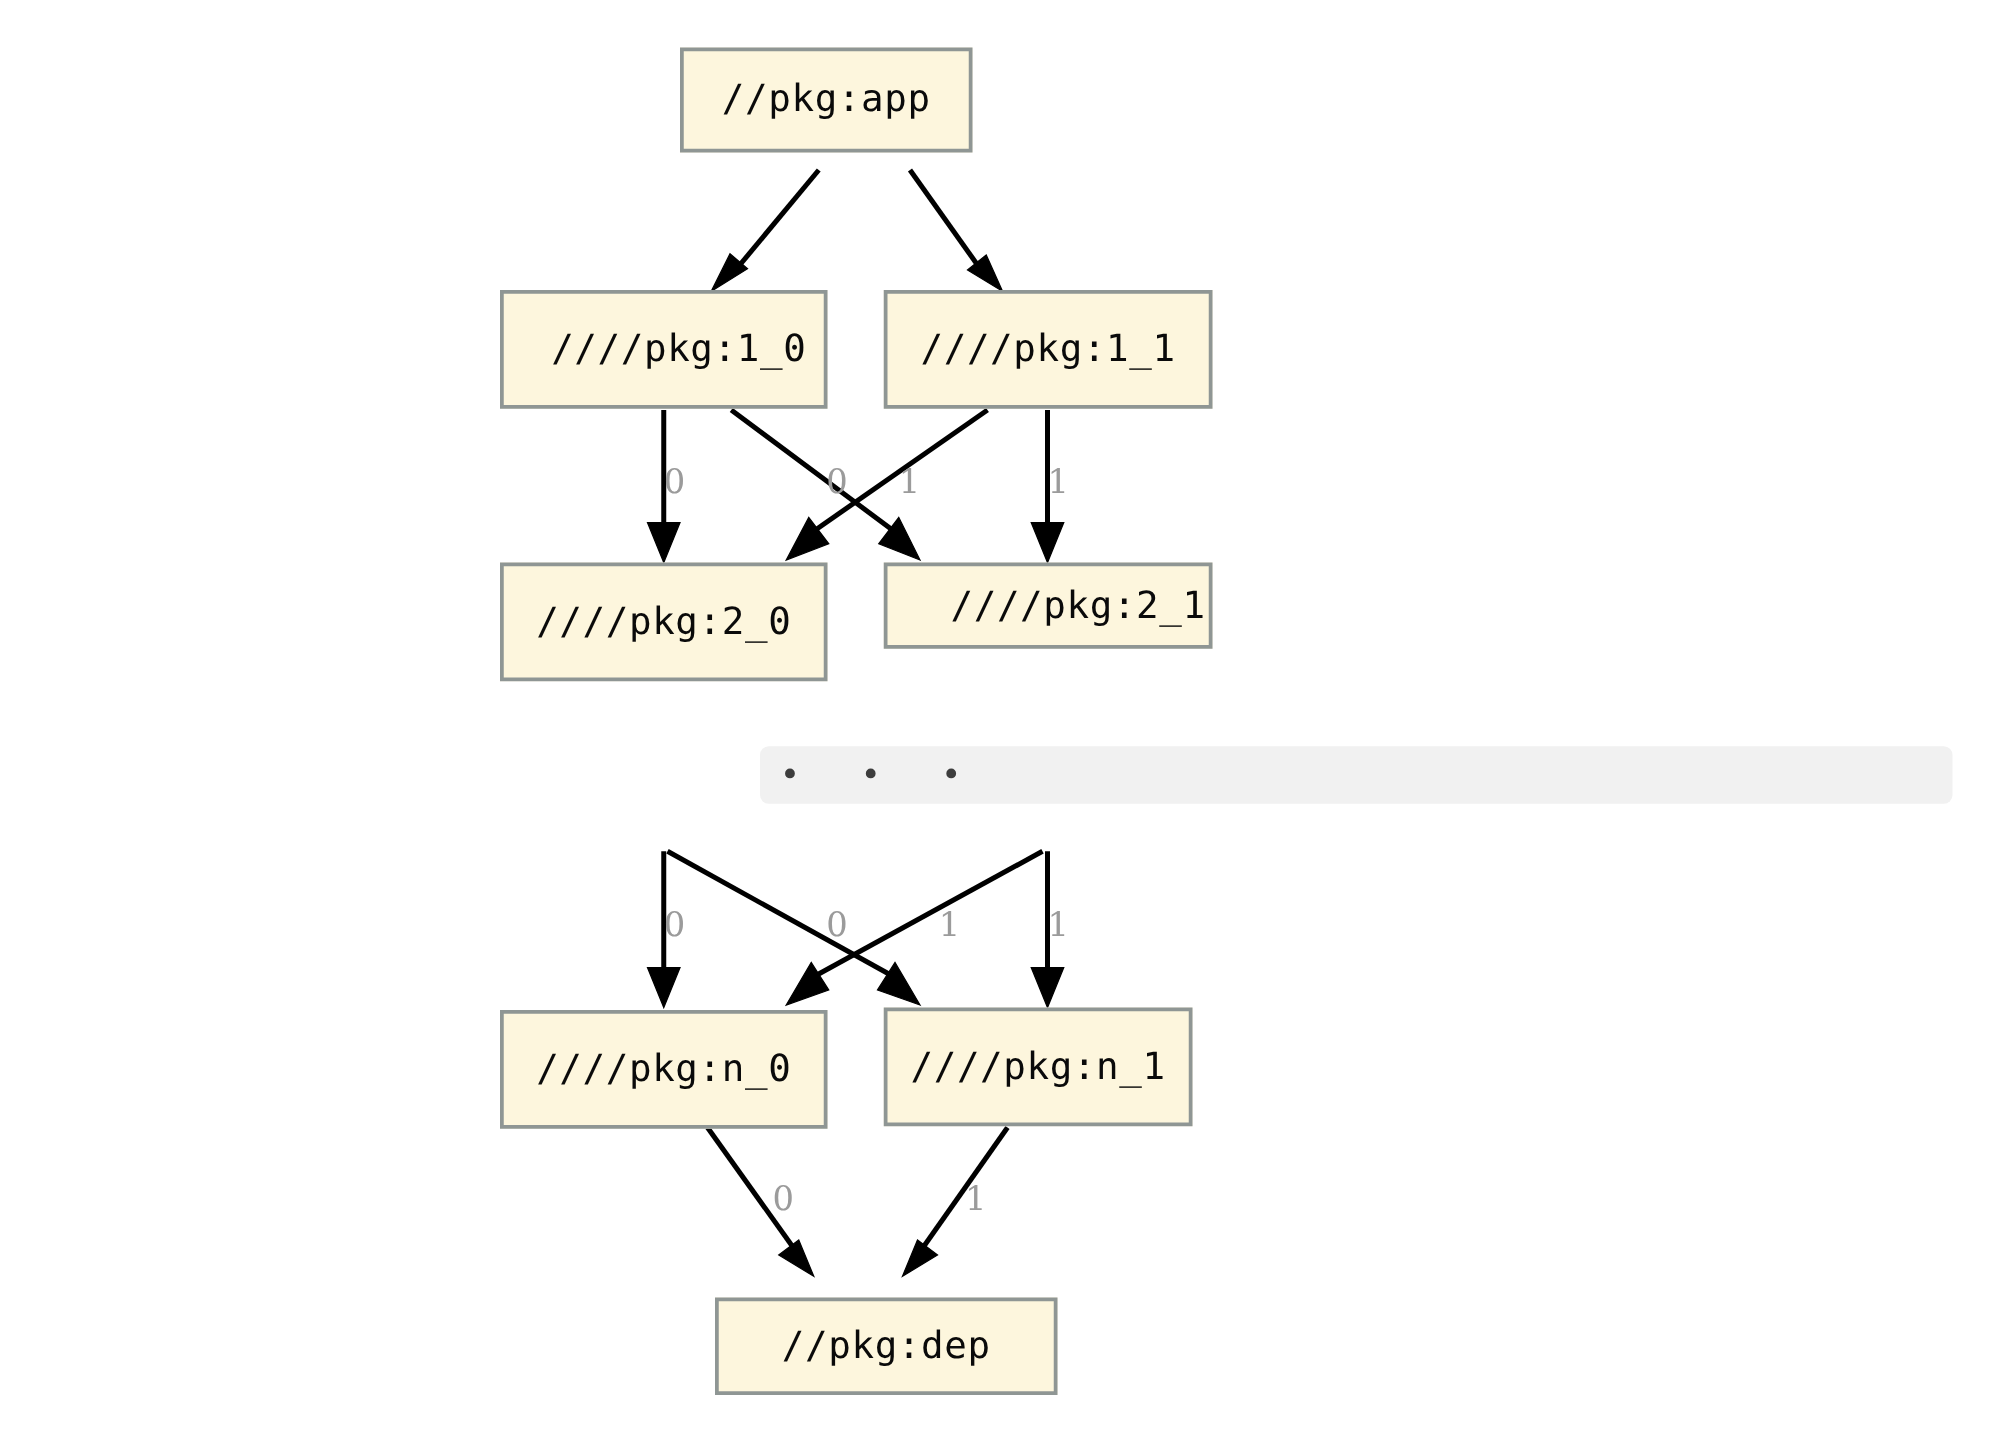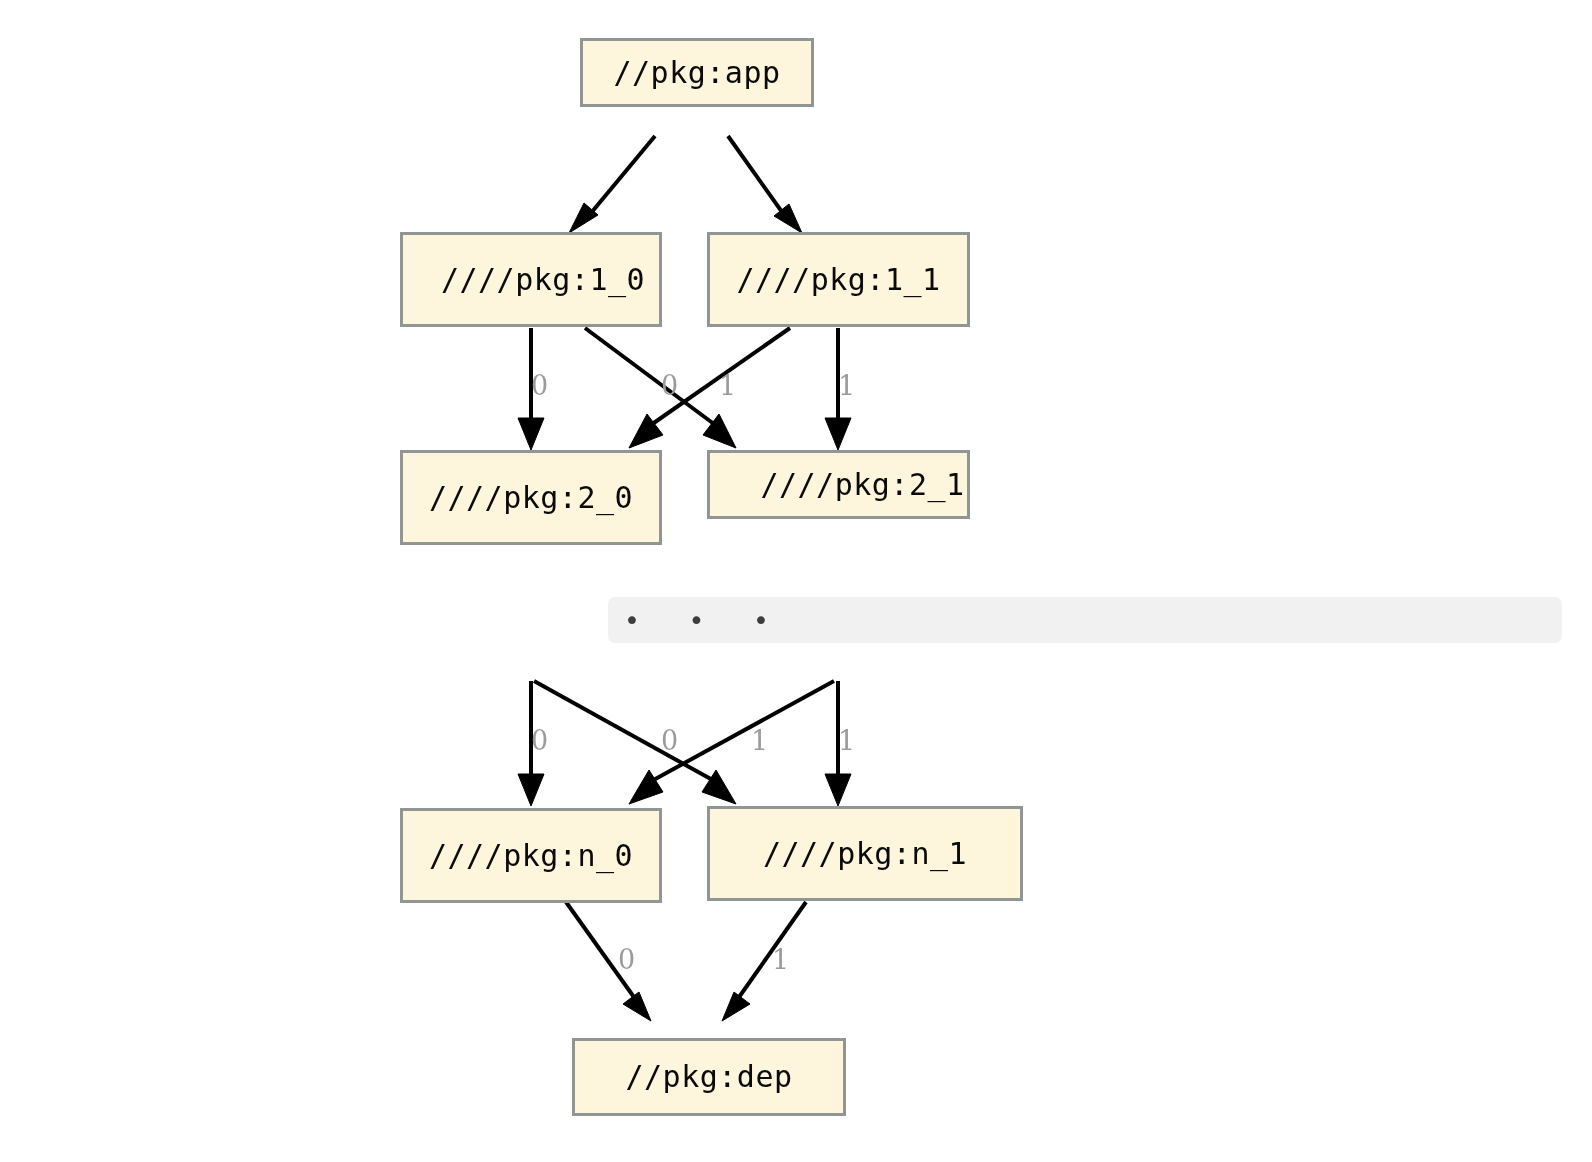--- a/index.html
+++ b/index.html
@@ -136,21 +136,21 @@
     <line class="edge-line" x1="566" y1="902" x2="636" y2="1000"></line>
     <polygon class="arrow-head" points="651,1021 623,1004 639,992"></polygon>
   </g>
 
   <g>
     <line class="edge-line" x1="806" y1="902" x2="737" y2="1000"></line>
     <polygon class="arrow-head" points="722,1021 734,992 750,1004"></polygon>
   </g>
 </svg>
 
-<div class="node-box" style="left:580px;top:38px;width:234px;height:69px;">
+<div class="node-box" style="left:544px;top:38px;width:234px;height:84px;">
   <span class="node-label">//pkg:app</span>
 </div>
 
 <div class="node-box" style="left:400px;top:232px;width:262px;height:95px;padding-left:24px;">
   <span class="node-label">////pkg:1_0</span>
 </div>
 
 <div class="node-box" style="left:707px;top:232px;width:263px;height:95px;text-align:right;">
   <span class="node-label">////pkg:1_1</span>
 </div>
@@ -160,21 +160,21 @@
 </div>
 
 <div class="node-box" style="left:707px;top:450px;width:263px;height:69px;padding-left:48px;">
   <span class="node-label">////pkg:2_1</span>
 </div>
 
 <div class="node-box" style="left:400px;top:808px;width:262px;height:95px;">
   <span class="node-label">////pkg:n_0</span>
 </div>
 
-<div class="node-box" style="left:707px;top:806px;width:316px;height:95px;">
+<div class="node-box" style="left:707px;top:806px;width:247px;height:95px;">
   <span class="node-label">////pkg:n_1</span>
 </div>
 
 <div class="node-box" style="left:572px;top:1038px;width:274px;height:78px;">
   <span class="node-label">//pkg:dep</span>
 </div>
 
 <div class="ellipsis-band" style="left:608px;top:597px;width:954px;height:46px;">
   <span class="ellipsis-dots">•  •  •</span>
 </div>

